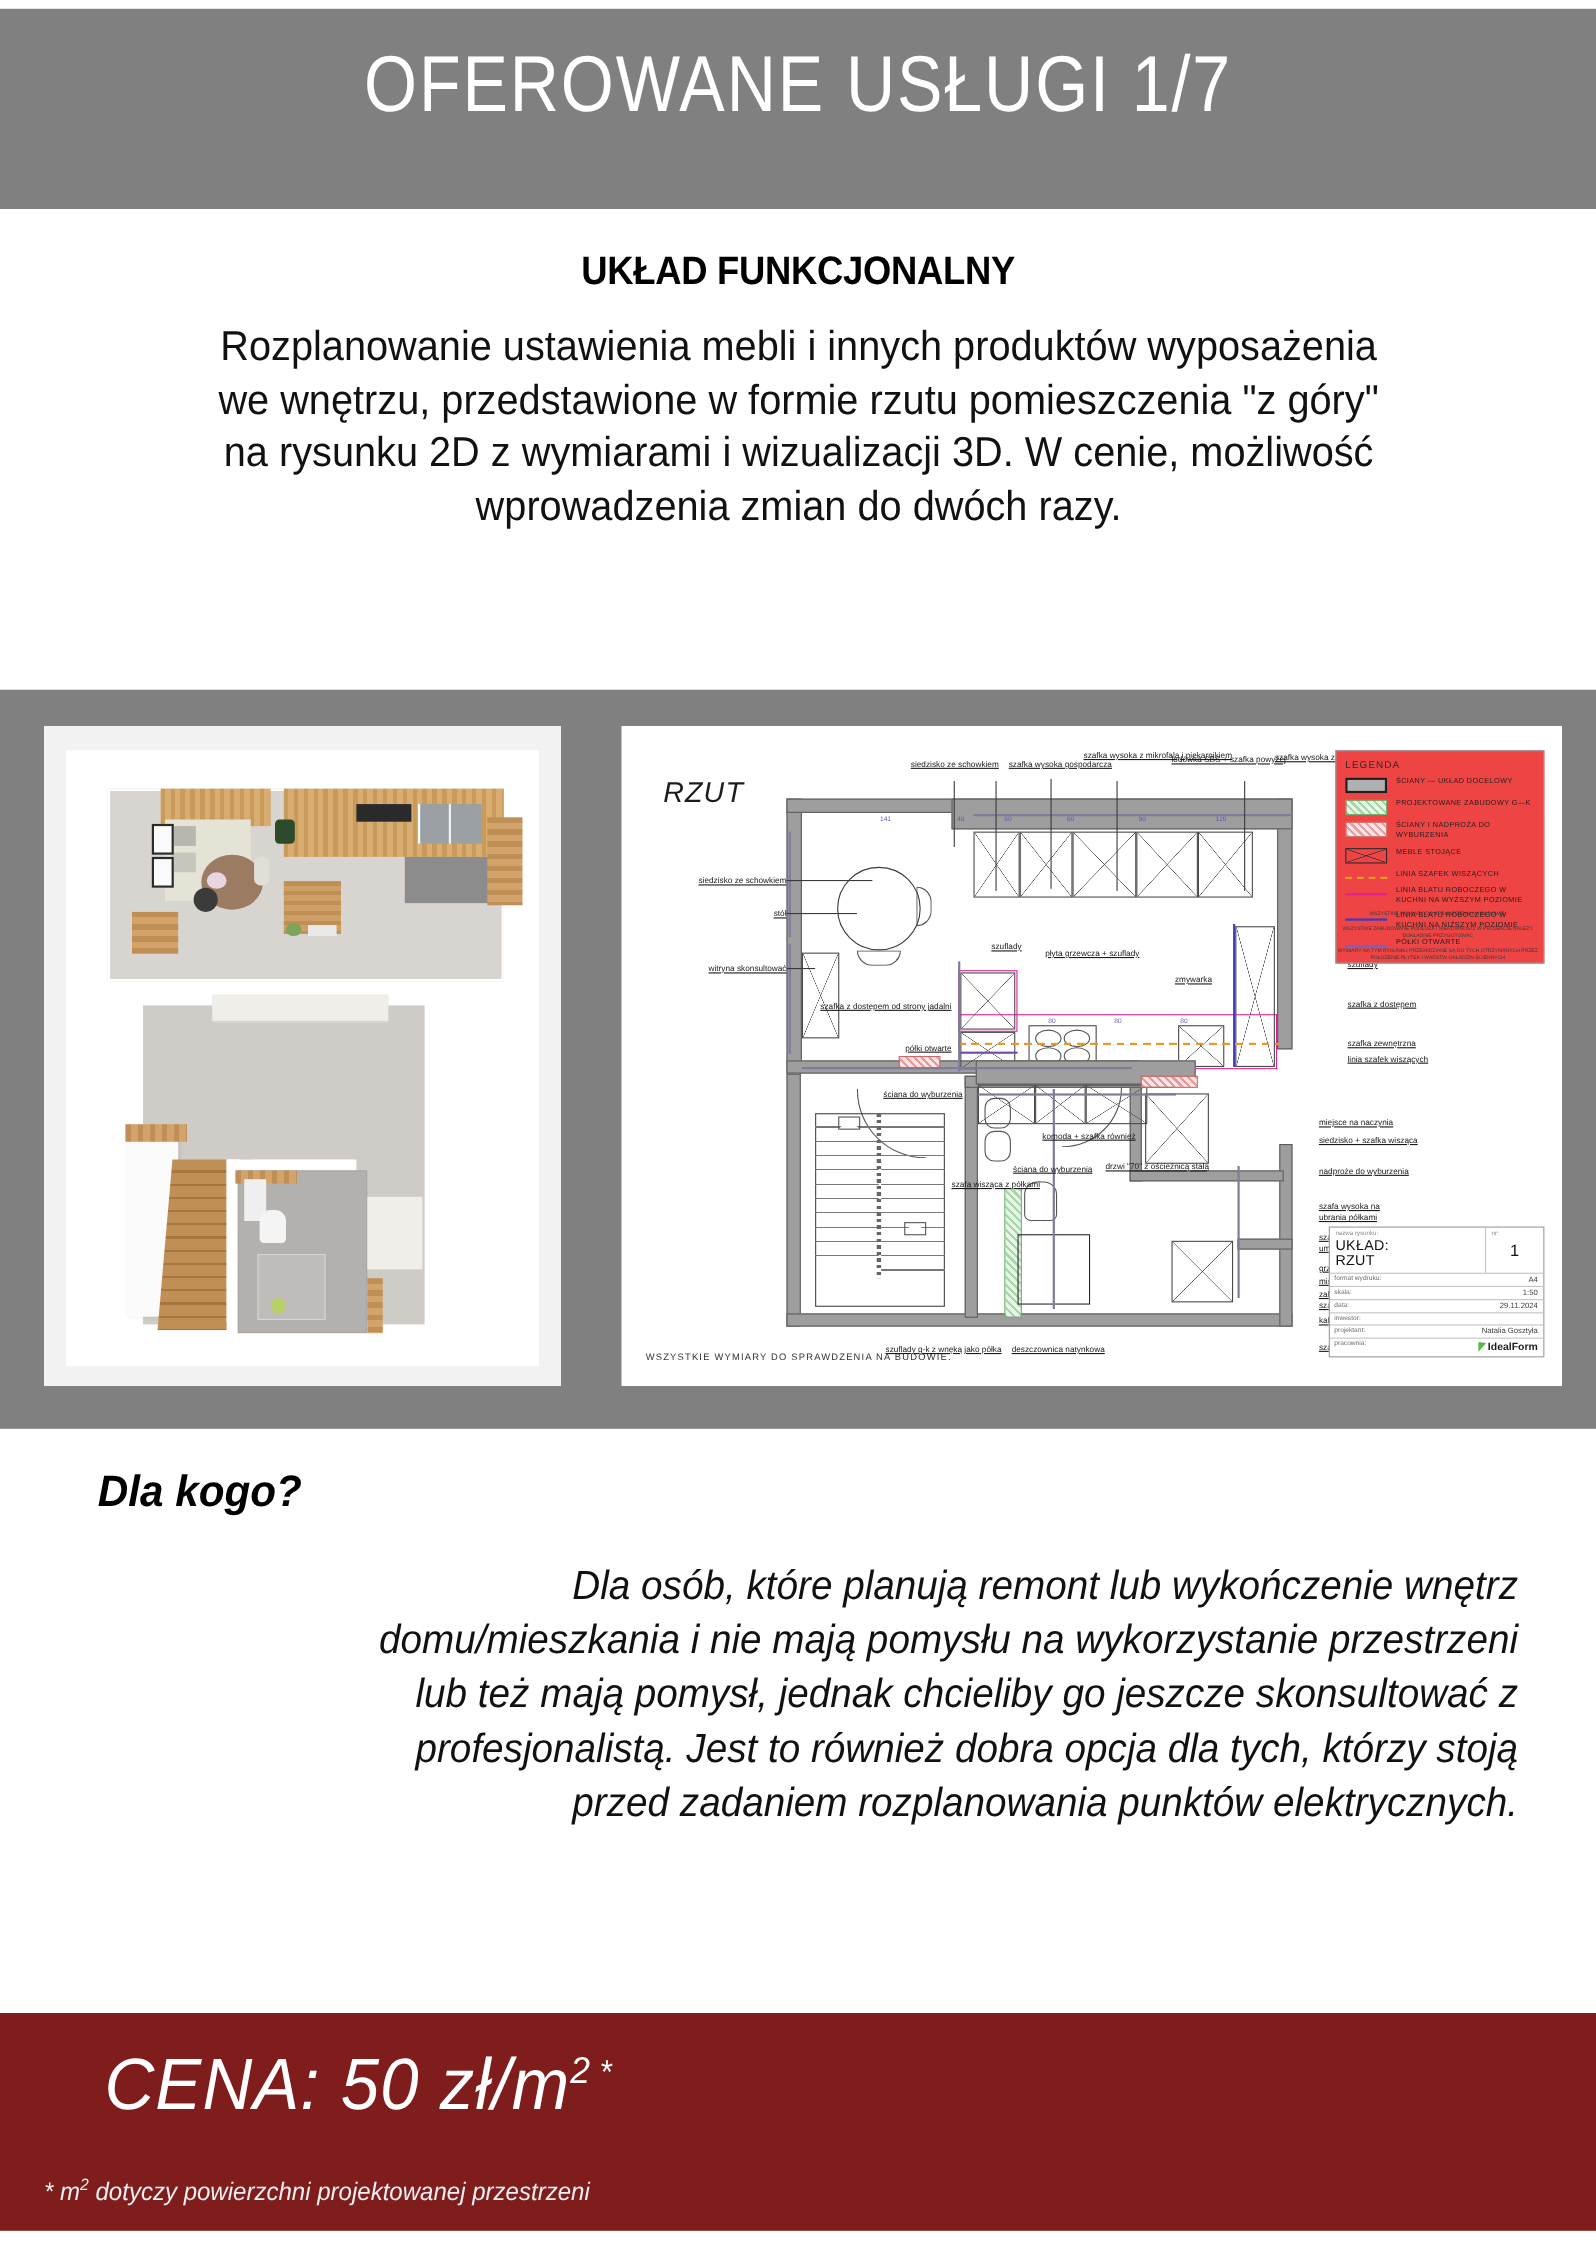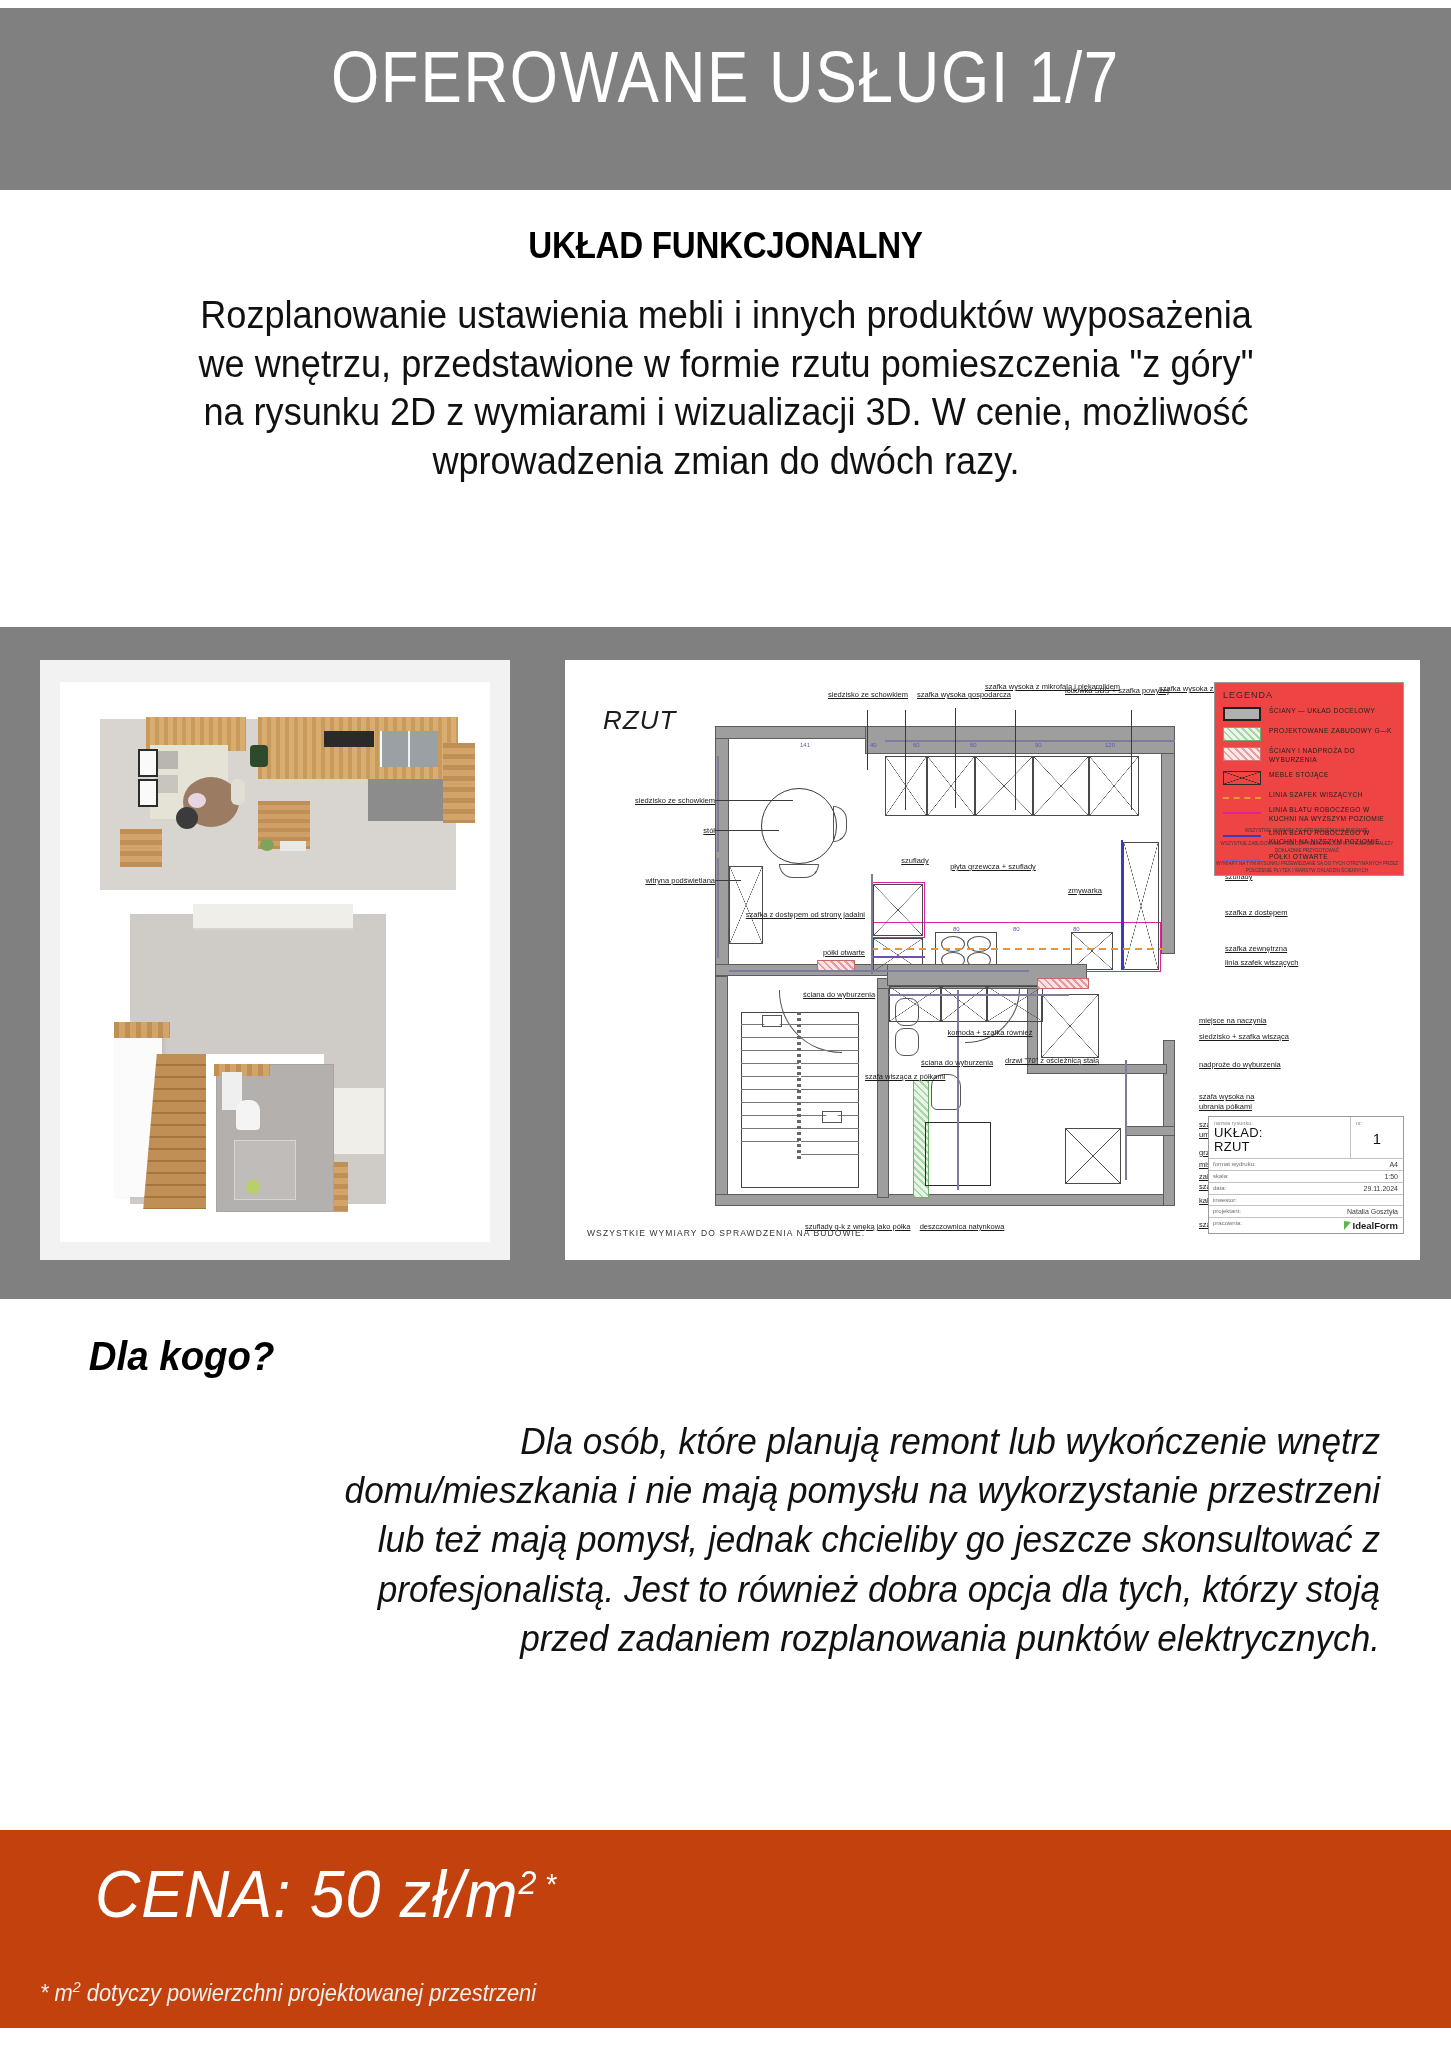--- a/index.html
+++ b/index.html
@@ -280,21 +280,21 @@
     position:absolute; left:255px; top:118px; width:1125px;
     text-align:right;
     font-size: 37px; font-style: italic; line-height:1.33; color:#111;
     transform: scaleX(0.95); transform-origin: right top;
   }
 
   
   .footer-band {
     position:absolute; left:0; top:1830px;
     width:1451px; height:198px;
-    background:#c2410c;
+    background:#7f1d1d;
   }
   .price {
     position:absolute; left:95px; top:26px;
     color:#ffffff; font-size:66px; font-style:italic; font-weight:300;
     letter-spacing:1px; white-space:nowrap;
     transform: scaleX(0.95); transform-origin:left top;
   }
   .price sup { font-size:34px; vertical-align:super; }
   .price .star { font-size:30px; vertical-align:super; margin-left:8px; }
   .price-note {
@@ -463,21 +463,21 @@
     <div class="lead" style="left:390px; top:48px; width:1px; height:100px;"></div>
     <div class="anno c" style="left:500px; top:26px; width:100px;">lodówka SBS + szafka powyżej</div>
     <div class="lead" style="left:450px; top:50px; width:1px; height:100px;"></div>
     <div class="anno c" style="left:594px; top:24px; width:100px;">szafka wysoka z półkami narożnymi</div>
     <div class="lead" style="left:566px; top:50px; width:1px; height:100px;"></div>
 
     <div class="anno r" style="left:20px; top:136px; width:130px;">siedzisko ze schowkiem</div>
     <div class="lead" style="left:150px; top:140px; width:78px; height:1px;"></div>
     <div class="anno r" style="left:20px; top:166px; width:130px;">stół</div>
     <div class="lead" style="left:150px; top:170px; width:64px; height:1px;"></div>
-    <div class="anno r" style="left:10px; top:216px; width:140px;">witryna podświetlana</div>
+    <div class="anno r" style="left:10px; top:216px; width:140px;">witryna skonsultować</div>
     <div class="lead" style="left:150px; top:220px; width:26px; height:1px;"></div>
 
     <div class="anno c" style="left:238px; top:330px; width:70px;">ściana do wyburzenia</div>
     <div class="anno c" style="left:300px; top:368px; width:78px;margin-top:44px;">szafa wisząca z półkami</div>
     <div class="anno c" style="left:382px; top:368px; width:86px;">komoda + szafka również</div>
     <div class="anno c" style="left:356px; top:398px; width:72px;">ściana do wyburzenia</div>
 
     <div class="anno c" style="left:322px; top:196px; width:56px;">szuflady</div>
     <div class="anno c" style="left:378px; top:202px; width:100px;">płyta grzewcza + szuflady</div>
     <div class="anno c" style="left:490px; top:226px; width:60px;">zmywarka</div>

